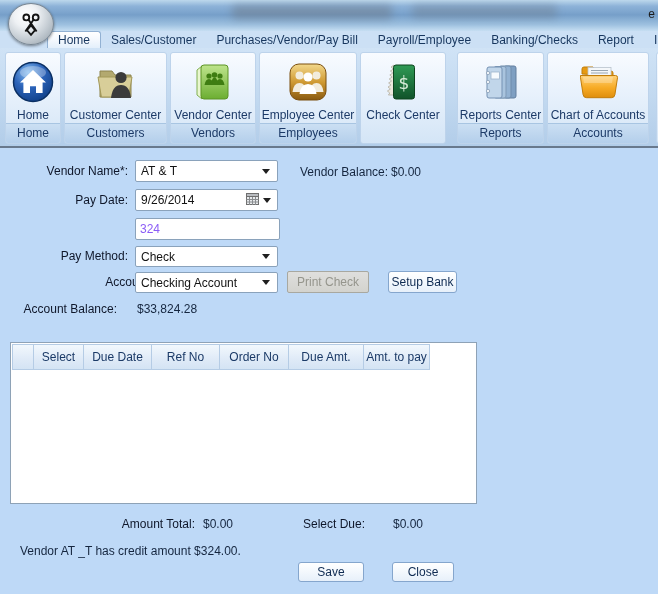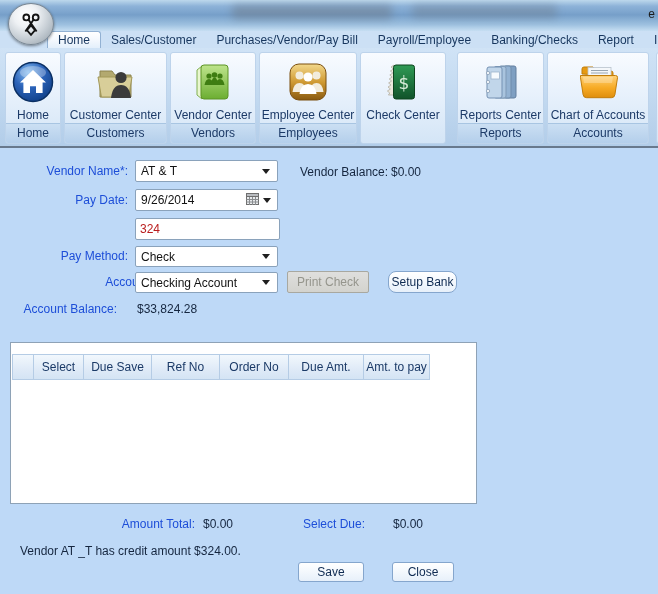--- a/index.html
+++ b/index.html
@@ -54,48 +54,48 @@
   }
   .rgroup-stub {
     height:92px; width:20px; flex:0 0 auto; margin-left:4px;
     border:1px solid #bdd3eb; border-radius:3px 0 0 3px; box-sizing:border-box;
     background:linear-gradient(180deg,#f8fbff 0%,#e4effb 55%,#d4e5f6 100%);
   }
   .content-topline { position:absolute; top:146px; left:0; width:658px; height:2px; background:#68798d; }
   
   .content { position:absolute; top:148px; left:0; width:658px; height:446px; background:#bed9f7; font-size:12px; color:#15263f; }
   .abs { position:absolute; white-space:nowrap; }
-  .flabel { position:absolute; text-align:right; white-space:nowrap; color:#1d4ed8; }
+  .flabel { position:absolute; text-align:right; white-space:nowrap; color:#0f172a; }
   .combo {
     position:absolute; background:#fff; border:1px solid #8aa2bb; border-radius:2px;
     display:flex; align-items:center; box-sizing:border-box; padding-left:5px; color:#121212; cursor:default;
   }
   .combo-arrow {
     margin-left:auto; margin-right:7px; width:0; height:0;
     border-left:4px solid transparent; border-right:4px solid transparent; border-top:5px solid #1f1f1f;
   }
   .textinput {
-    position:absolute; border:1px solid #8aa2bb; background:#fff; color:#b91c1c;
+    position:absolute; border:1px solid #8aa2bb; background:#fff; color:#8b5cf6;
     font:12px "Liberation Sans", sans-serif; padding:8px 4px; box-sizing:border-box; border-radius:2px;
   }
   .btn {
     position:absolute; font-size:12px; color:#0f2b52;
     background:linear-gradient(180deg,#ffffff 0%,#f3f8fd 50%,#e7f0fa 100%);
     border:1px solid #85a6cd; border-radius:3px; box-sizing:border-box;
     display:flex; align-items:center; justify-content:center; cursor:default; white-space:nowrap;
   }
   .btn.disabled {
     background:linear-gradient(180deg,#dfdfdd 0%,#d3d3ce 100%);
     border:1px solid #a8a8a0; border-radius:2px; color:#95958c;
   }
   .paytable {
     position:absolute; left:10px; top:194px; width:467px; height:162px;
     background:#ffffff; border:1px solid #8ea2b6; box-sizing:border-box;
   }
-  .thead { display:flex; padding:11px 0 0 1px; }
+  .thead { display:flex; padding:1px 0 0 1px; }
   .th {
     background:linear-gradient(180deg,#f2f8fd 0%,#dfeaf7 60%,#d4e4f4 100%);
     border:1px solid #b5cce5; box-sizing:border-box; height:26px; line-height:25px;
     text-align:center; font-size:12px; color:#1b3a67; margin-left:-1px; white-space:nowrap; cursor:default;
   }
   .th:first-child { margin-left:0; }
   .cal-icon { display:inline-block; margin-left:auto; }
   .date-arrow {
     width:0; height:0; margin:0 6px 0 4px;
     border-left:4px solid transparent; border-right:4px solid transparent; border-top:5px solid #1f1f1f;
@@ -313,30 +313,30 @@
       <span>Check</span>
       <span class="combo-arrow"></span>
     </div>
 
     <div class="flabel" style="left:0;top:127px;width:128px;padding-left:24px;">Account:</div>
     <div class="combo" style="left:135px;top:124px;width:143px;height:21px;">
       <span>Checking Account</span>
       <span class="combo-arrow"></span>
     </div>
     <div class="btn disabled" style="left:287px;top:123px;width:82px;height:22px;">Print Check</div>
-    <div class="btn" style="left:388px;top:123px;width:69px;height:22px;border-radius:8px;">Setup Bank</div>
+    <div class="btn" style="left:388px;top:123px;width:69px;height:22px;">Setup Bank</div>
 
     <div class="flabel" style="left:0;top:154px;width:117px;">Account Balance:</div>
     <div class="abs" style="left:137px;top:154px;">$33,824.28</div>
 
     <div class="paytable">
       <div class="thead">
         <div class="th" style="width:22px;"></div>
         <div class="th" style="width:51px;">Select</div>
-        <div class="th" style="width:69px;">Due Save</div>
+        <div class="th" style="width:69px;">Due Date</div>
         <div class="th" style="width:69px;">Ref No</div>
         <div class="th" style="width:70px;">Order No</div>
         <div class="th" style="width:76px;">Due Amt.</div>
         <div class="th" style="width:67px;">Amt. to pay</div>
       </div>
       <div></div>
     </div>
 
     <div class="flabel" style="left:80px;top:369px;width:115px;">Amount Total:</div>
     <div class="abs" style="left:203px;top:369px;">$0.00</div>

